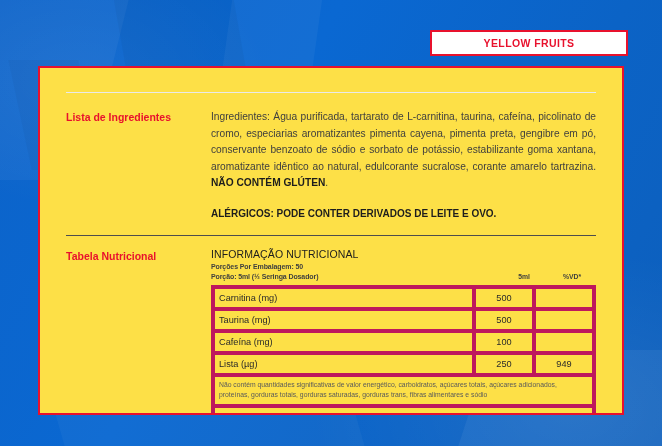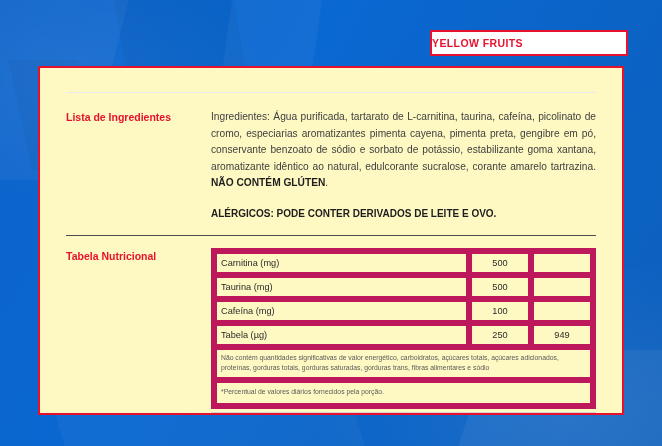--- a/index.html
+++ b/index.html
@@ -41,37 +41,37 @@
     position: absolute;
     left: 430px;
     top: 30px;
     width: 198px;
     height: 26px;
     background: #ffffff;
     border: 2px solid #e8112d;
     box-sizing: border-box;
     display: flex;
     align-items: center;
-    justify-content: flex-start;
+    justify-content: center;
   }
   #tab .tab-label {
     color: #e8112d;
     font-size: 10.5px;
     font-weight: bold;
     letter-spacing: 0.4px;
   }
 
   
   #panel {
     position: absolute;
     left: 38px;
     top: 66px;
     width: 586px;
     height: 349px;
-    background: #fef9c3;
+    background: #fde047;
     border: 2px solid #e8112d;
     box-sizing: border-box;
     overflow: hidden;
   }
   #panel-inner {
     padding: 24px 26px 0 26px;
   }
 
   .divider-top {
     height: 1px;
@@ -148,21 +148,21 @@
     color: #3e3e3e;
     padding-bottom: 2px;
   }
 
   table.nut {
     width: 100%;
     border-collapse: collapse;
     table-layout: fixed;
   }
   table.nut td {
-    border: 6px solid #be185d;
+    border: 4px solid #be185d;
     font-size: 9.2px;
     color: #2a2a2a;
     padding: 2px 4px;
     height: 14px;
     vertical-align: middle;
   }
   table.nut td.name { text-align: left; }
   table.nut td.val { width: 48px; text-align: center; }
   table.nut td.note {
     font-size: 6.8px;
@@ -213,40 +213,49 @@
         <p class="allergen-text">ALÉRGICOS: PODE CONTER DERIVADOS DE LEITE E OVO.</p>
       </div>
     </div>
 
     <div class="divider-mid"></div>
 
     <div class="row">
       <div class="row-label">Tabela Nutricional</div>
       <div class="row-body">
 
+        <div class="nut-head">
+          <div class="nut-head-left">
+            <div class="nut-title">INFORMAÇÃO NUTRICIONAL</div>
+            <div class="nut-sub">Porções Por Embalagem: 50</div>
+            <div class="nut-sub">Porção: 5ml (½ Seringa Dosador)</div>
+          </div>
+          <div class="nut-head-col">5ml</div>
+          <div class="nut-head-col">%VD*</div>
+        </div>
 
         <table class="nut">
           <tbody>
             <tr>
               <td class="name">Carnitina (mg)</td>
               <td class="val">500</td>
               <td class="val"></td>
             </tr>
             <tr>
               <td class="name">Taurina (mg)</td>
               <td class="val">500</td>
               <td class="val"></td>
             </tr>
             <tr>
               <td class="name">Cafeína (mg)</td>
               <td class="val">100</td>
               <td class="val"></td>
             </tr>
             <tr>
-              <td class="name">Tabela (µg)</td>
+              <td class="name">Lista (µg)</td>
               <td class="val">250</td>
               <td class="val">949</td>
             </tr>
             <tr>
               <td class="note" colspan="3">Não contém quantidades significativas de valor energético, carboidratos, açúcares totais, açúcares adicionados, proteínas, gorduras totais, gorduras saturadas, gorduras trans, fibras alimentares e sódio</td>
             </tr>
             <tr>
               <td class="note" colspan="3">*Percentual de valores diários fornecidos pela porção.</td>
             </tr>
           </tbody>

